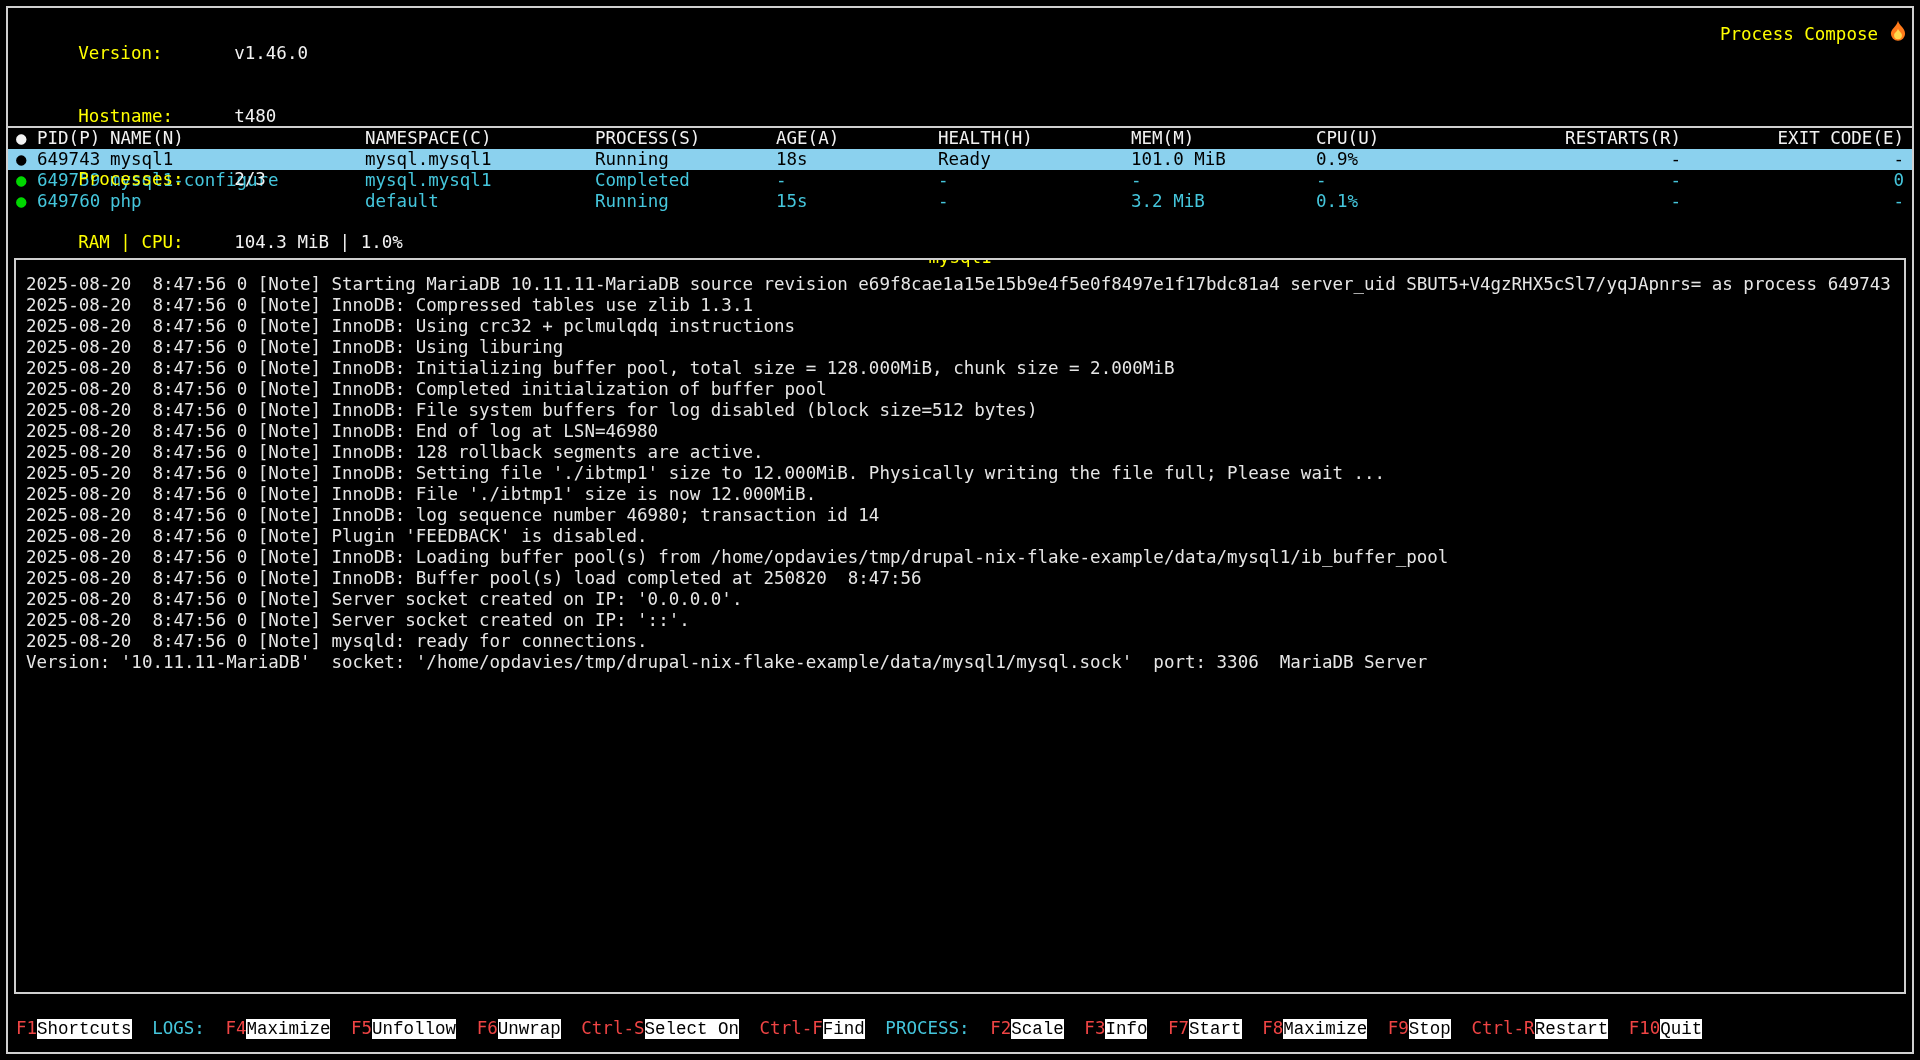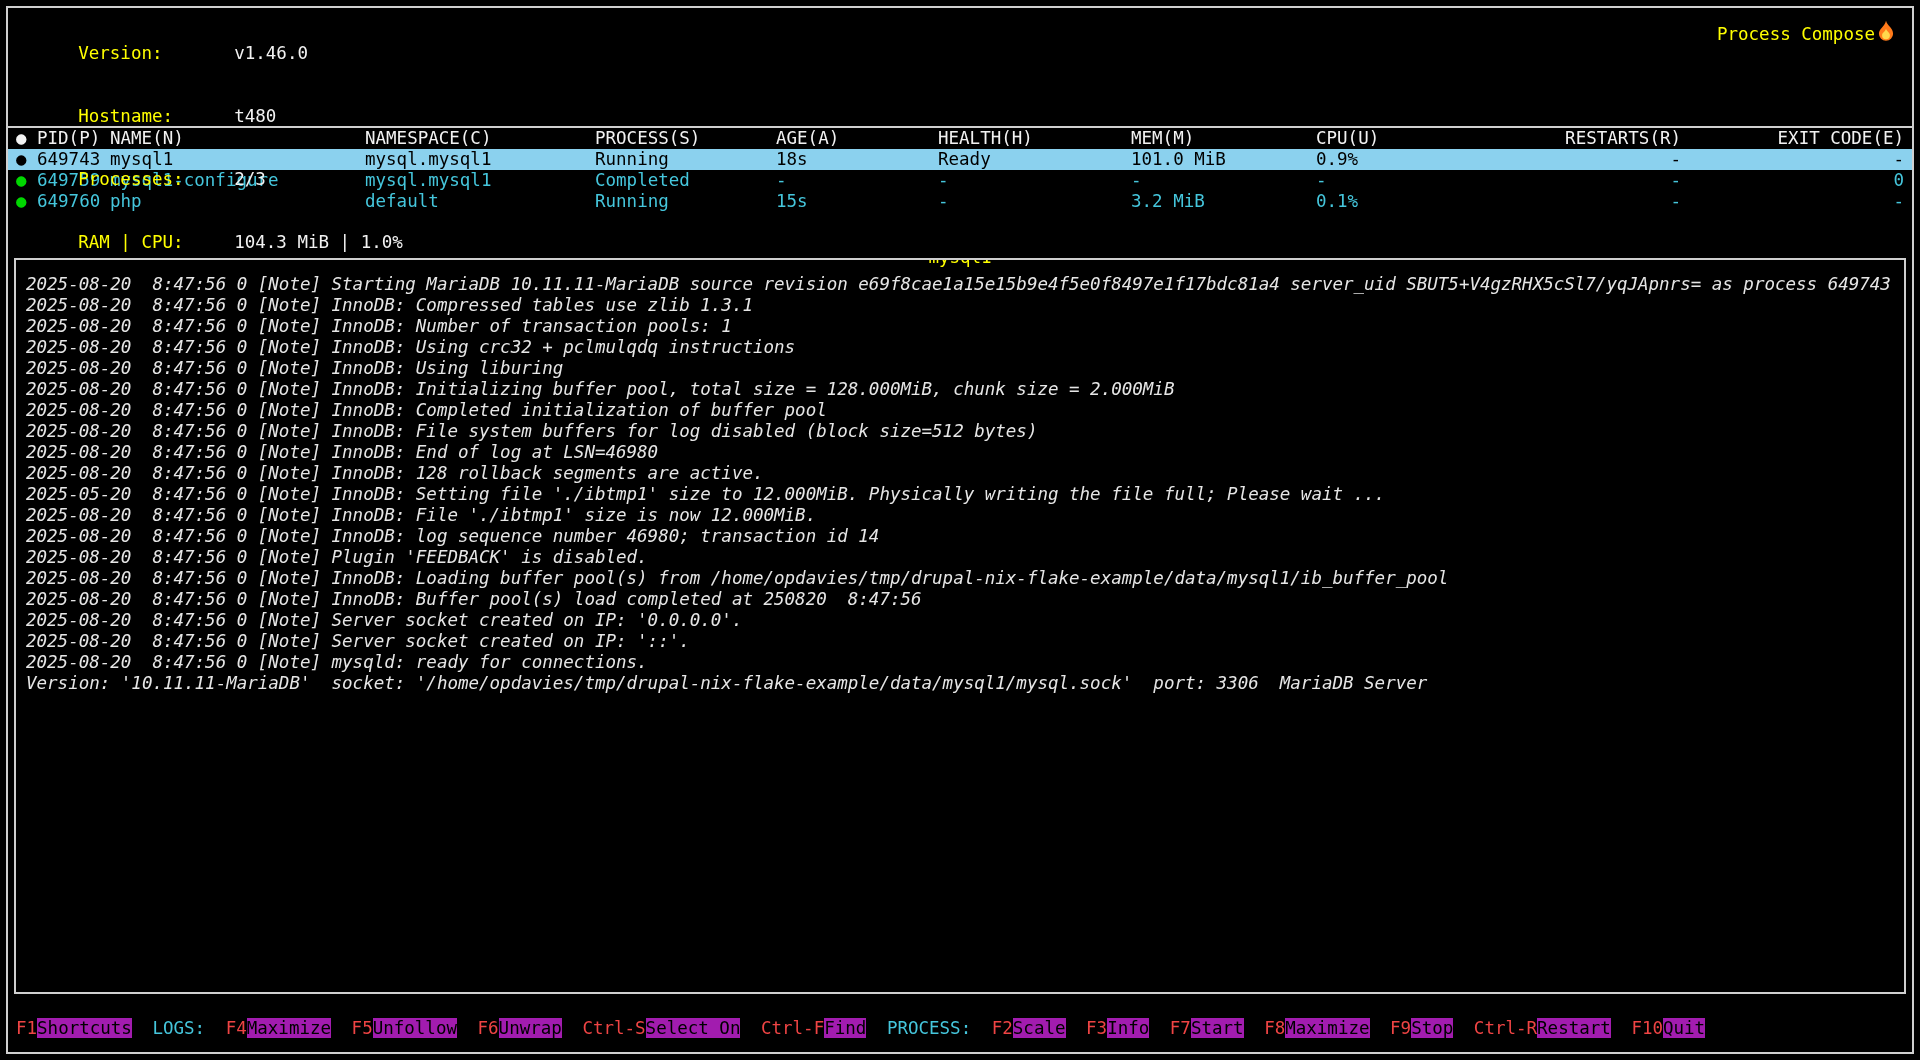--- a/index.html
+++ b/index.html
@@ -6,44 +6,44 @@
   html,body { width:1920px; height:1060px; background:#000; overflow:hidden; }
   body { font-family:"DejaVu Sans Mono", monospace; font-size:17.5px; color:#e6e6e6; position:relative; }
 
   .screen { position:absolute; inset:6px; border:2px solid #cfcfcf; background:#000; }
 
   
   .top { position:relative; height:118px; padding:14px 14px 0 7px; }
   .meta-line { line-height:21px; white-space:pre; }
   .meta-label { display:inline-block; width:116px; color:#ffff00; }
   .meta-value { color:#f2f2f2;margin-left:40px; }
-  .app-title { position:absolute; top:12px; right:16px; color:#ffff00; display:flex; gap:1px; align-items:center; line-height:24px; }
+  .app-title { position:absolute; top:12px; right:4px; color:#ffff00; display:flex; gap:10px; align-items:center; line-height:24px; }
 
   
   .proc-table { border-top:2px solid #cfcfcf; }
   .trow { display:flex; height:21px; line-height:21px; padding:0 8px; color:#45c6dc; white-space:pre; }
   .trow.thead { color:#f2f2f2; }
   .trow.selected { background:#8bd1ee; color:#000; }
   .c-dot{width:21px} .c-pid{width:73px} .c-name{width:255px} .c-ns{width:230px}
   .c-status{width:181px} .c-age{width:162px} .c-health{width:193px} .c-mem{width:185px}
   .c-cpu{width:150px} .c-restarts{width:215px; text-align:right} .c-exit{flex:1; text-align:right}
   .dot-green { color:#00d700; }
   .dot-white { color:#f2f2f2; }
   .trow.selected .c-dot { color:#000; }
 
   
   .log-panel { position:relative; margin:46px 6px 0 6px; height:736px; border:2px solid #cfcfcf; padding:14px 8px 0 10px; overflow:hidden; }
   .log-title { position:absolute; top:-13px; left:50%; transform:translateX(-50%); background:#000; color:#ffff00; padding:0 1px; }
-  .log-line { line-height:21px; white-space:pre; color:#e6e6e6;font-style:italic; }
+  .log-line { line-height:21px; white-space:pre; color:#e6e6e6; }
 
   
   .status-bar { position:absolute; left:0; right:0; bottom:13px; height:22px; line-height:22px; padding-left:8px; white-space:nowrap; }
   .sb-item { display:inline-block; margin-right:10px; }
   .sb-key { color:#ef4444; }
-  .sb-label { background:#a21caf; color:#000; }
+  .sb-label { background:#ffffff; color:#000;font-family:Liberation Mono, monospace; }
   .sb-section { display:inline-block; color:#45c6dc; margin-right:10px; }
 </style>
 </head>
 <body>
 
 <div class="screen">
 
   <header class="top">
     <div class="meta-line">
       <span class="meta-label">Version:</span><span class="meta-value">v1.46.0</span>
@@ -123,21 +123,20 @@
       <span class="c-cpu">0.1%</span>
       <span class="c-restarts">-</span>
       <span class="c-exit">-</span>
     </div>
   </section>
 
   <section class="log-panel">
     <span class="log-title">mysql1</span>
     <div class="log-line">2025-08-20  8:47:56 0 [Note] Starting MariaDB 10.11.11-MariaDB source revision e69f8cae1a15e15b9e4f5e0f8497e1f17bdc81a4 server_uid SBUT5+V4gzRHX5cSl7/yqJApnrs= as process 649743</div>
     <div class="log-line">2025-08-20  8:47:56 0 [Note] InnoDB: Compressed tables use zlib 1.3.1</div>
-    <div class="log-line">2025-08-20  8:47:56 0 [Note] InnoDB: Number of transaction pools: 1</div>
     <div class="log-line">2025-08-20  8:47:56 0 [Note] InnoDB: Using crc32 + pclmulqdq instructions</div>
     <div class="log-line">2025-08-20  8:47:56 0 [Note] InnoDB: Using liburing</div>
     <div class="log-line">2025-08-20  8:47:56 0 [Note] InnoDB: Initializing buffer pool, total size = 128.000MiB, chunk size = 2.000MiB</div>
     <div class="log-line">2025-08-20  8:47:56 0 [Note] InnoDB: Completed initialization of buffer pool</div>
     <div class="log-line">2025-08-20  8:47:56 0 [Note] InnoDB: File system buffers for log disabled (block size=512 bytes)</div>
     <div class="log-line">2025-08-20  8:47:56 0 [Note] InnoDB: End of log at LSN=46980</div>
     <div class="log-line">2025-08-20  8:47:56 0 [Note] InnoDB: 128 rollback segments are active.</div>
     <div class="log-line">2025-05-20  8:47:56 0 [Note] InnoDB: Setting file './ibtmp1' size to 12.000MiB. Physically writing the file full; Please wait ...</div>
     <div class="log-line">2025-08-20  8:47:56 0 [Note] InnoDB: File './ibtmp1' size is now 12.000MiB.</div>
     <div class="log-line">2025-08-20  8:47:56 0 [Note] InnoDB: log sequence number 46980; transaction id 14</div>

